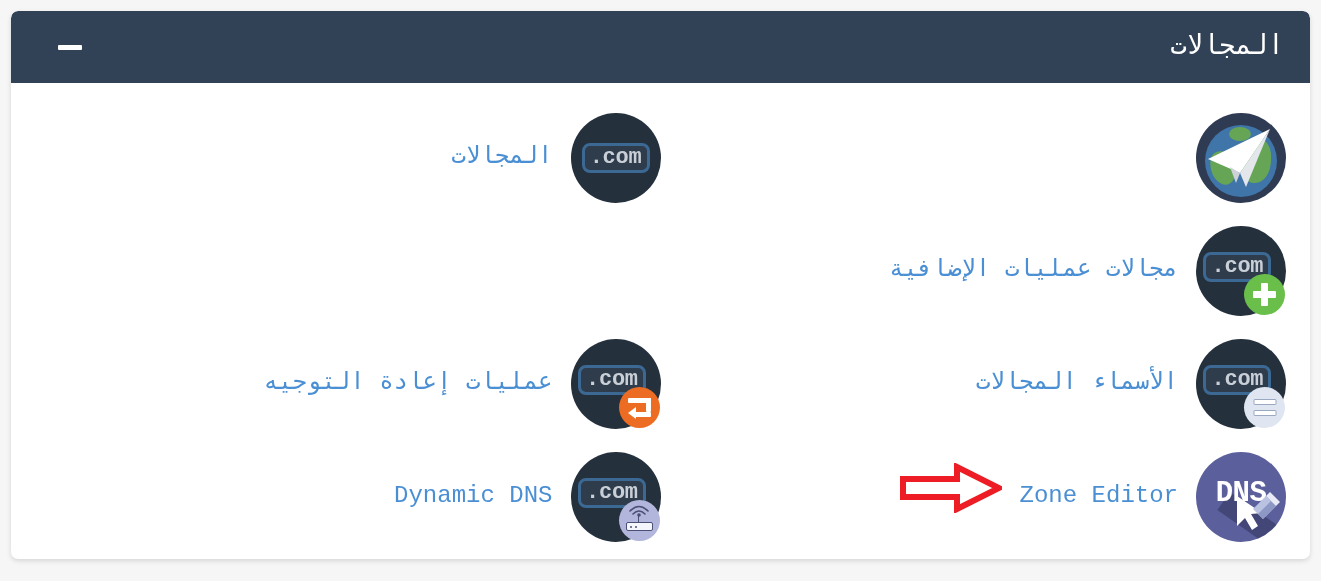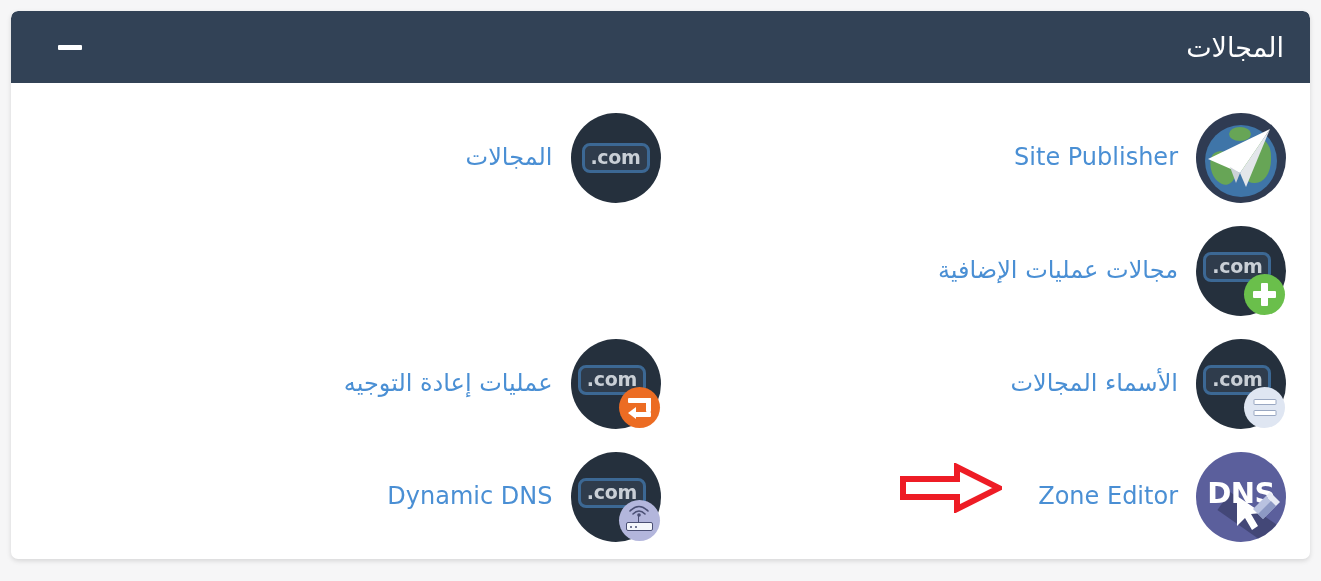--- a/index.html
+++ b/index.html
@@ -12,20 +12,21 @@
     height: 581px;
     background: #f6f6f7;
     font-family: "DejaVu Sans", "Liberation Sans", sans-serif;
     overflow: hidden;
   }
 
   .page {
     position: relative;
     width: 1321px;
     height: 581px;
+    font-family: Liberation Mono, monospace;
   }
 
   
   .card {
     position: absolute;
     left: 11px;
     top: 11px;
     width: 1299px;
     height: 548px;
     border-radius: 7px;
@@ -142,21 +143,21 @@
     border: 3px solid #3c6894;
     border-radius: 8px;
     background: #2f3c4c;
     display: flex;
     align-items: center;
     justify-content: center;
     box-sizing: border-box;
   }
   .dom-badge span {
     color: #c9cfd6;
-    font-size: 19px;
+    font-size: 22px;
     font-weight: bold;
     direction: ltr;
     letter-spacing: -0.3px;
     line-height: 1;
   }
 
   
   .sub-badge {
     position: absolute;
     right: 1px;
@@ -332,21 +333,20 @@
                 <div class="land l2"></div>
                 <div class="land l3"></div>
               </div>
               <svg class="plane" width="72" height="62" viewBox="0 0 72 62">
                 <polygon points="2,32 64,2 34,46" fill="#ffffff"></polygon>
                 <polygon points="34,46 64,2 40,60" fill="#e3e6ea"></polygon>
                 <polygon points="24,40 34,46 30,56" fill="#cdd2d8"></polygon>
               </svg>
             </div>
           </div>
-          <div class="item-label ltr">Site Publisher</div>
         </div>
 
         <div class="item">
           <div class="icon-wrap">
             <div class="circle">
               <div class="dom-badge">
                   <span>.com</span>
                 </div>
             </div>
           </div>

